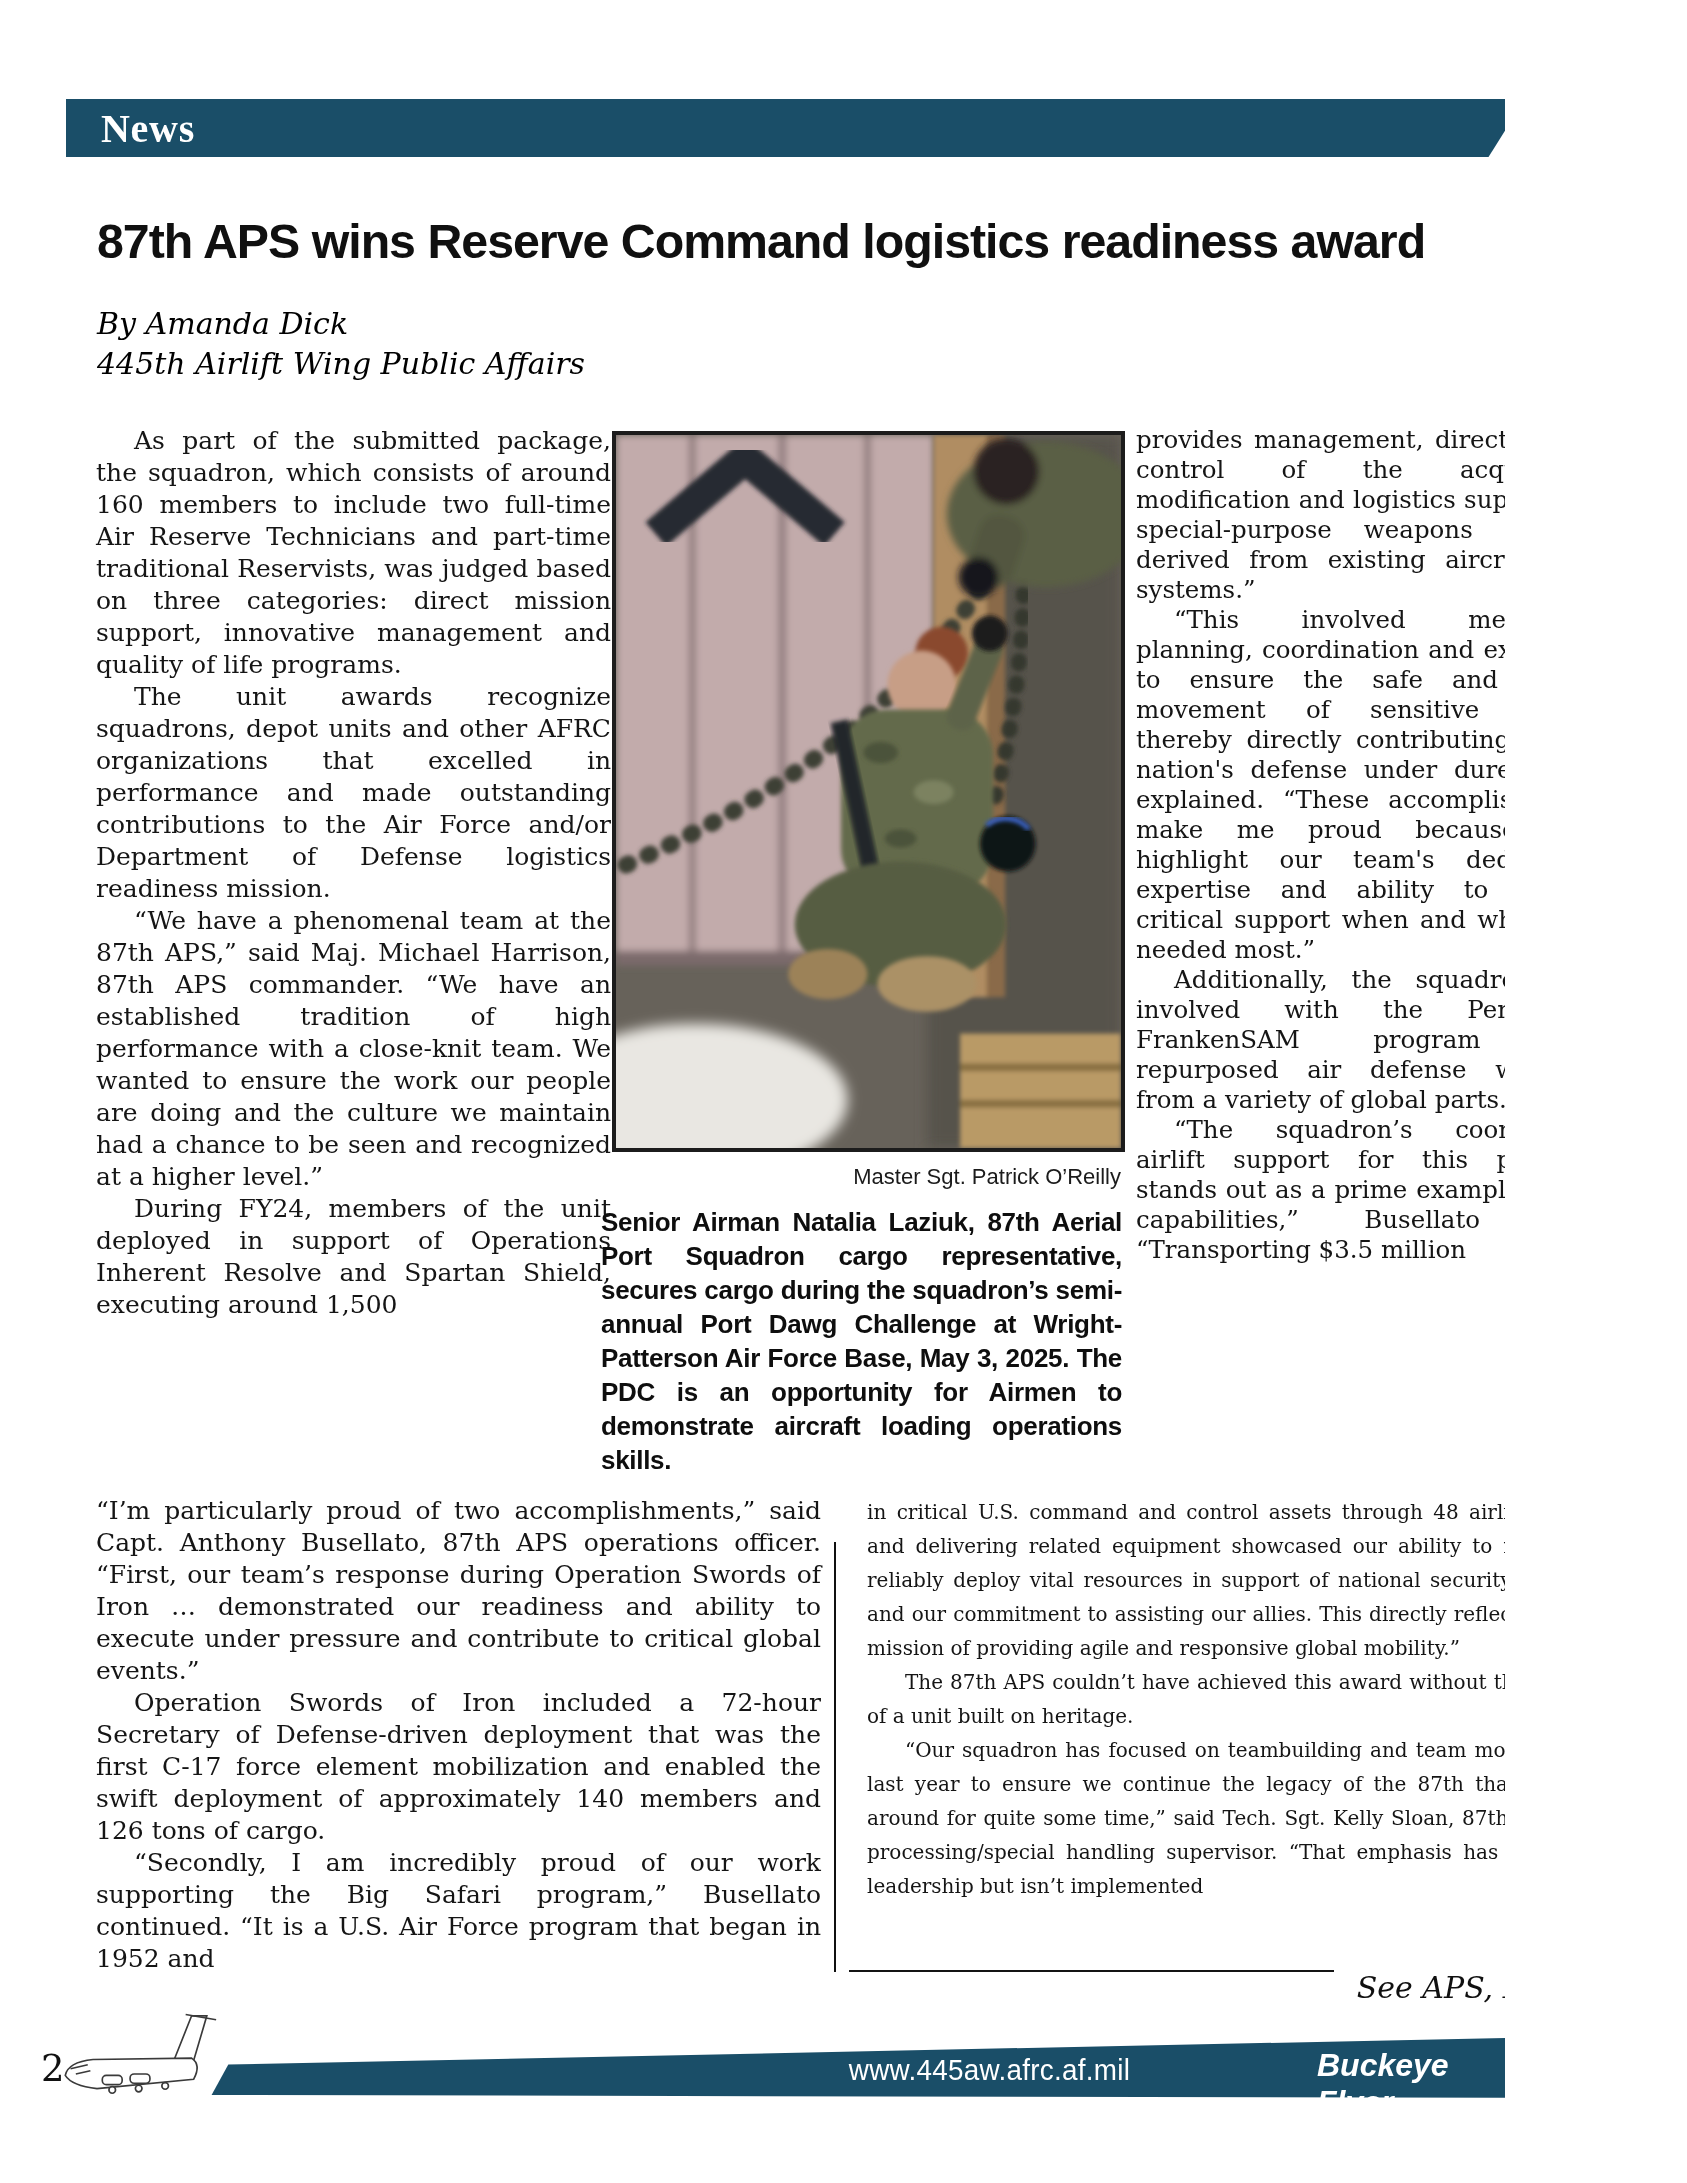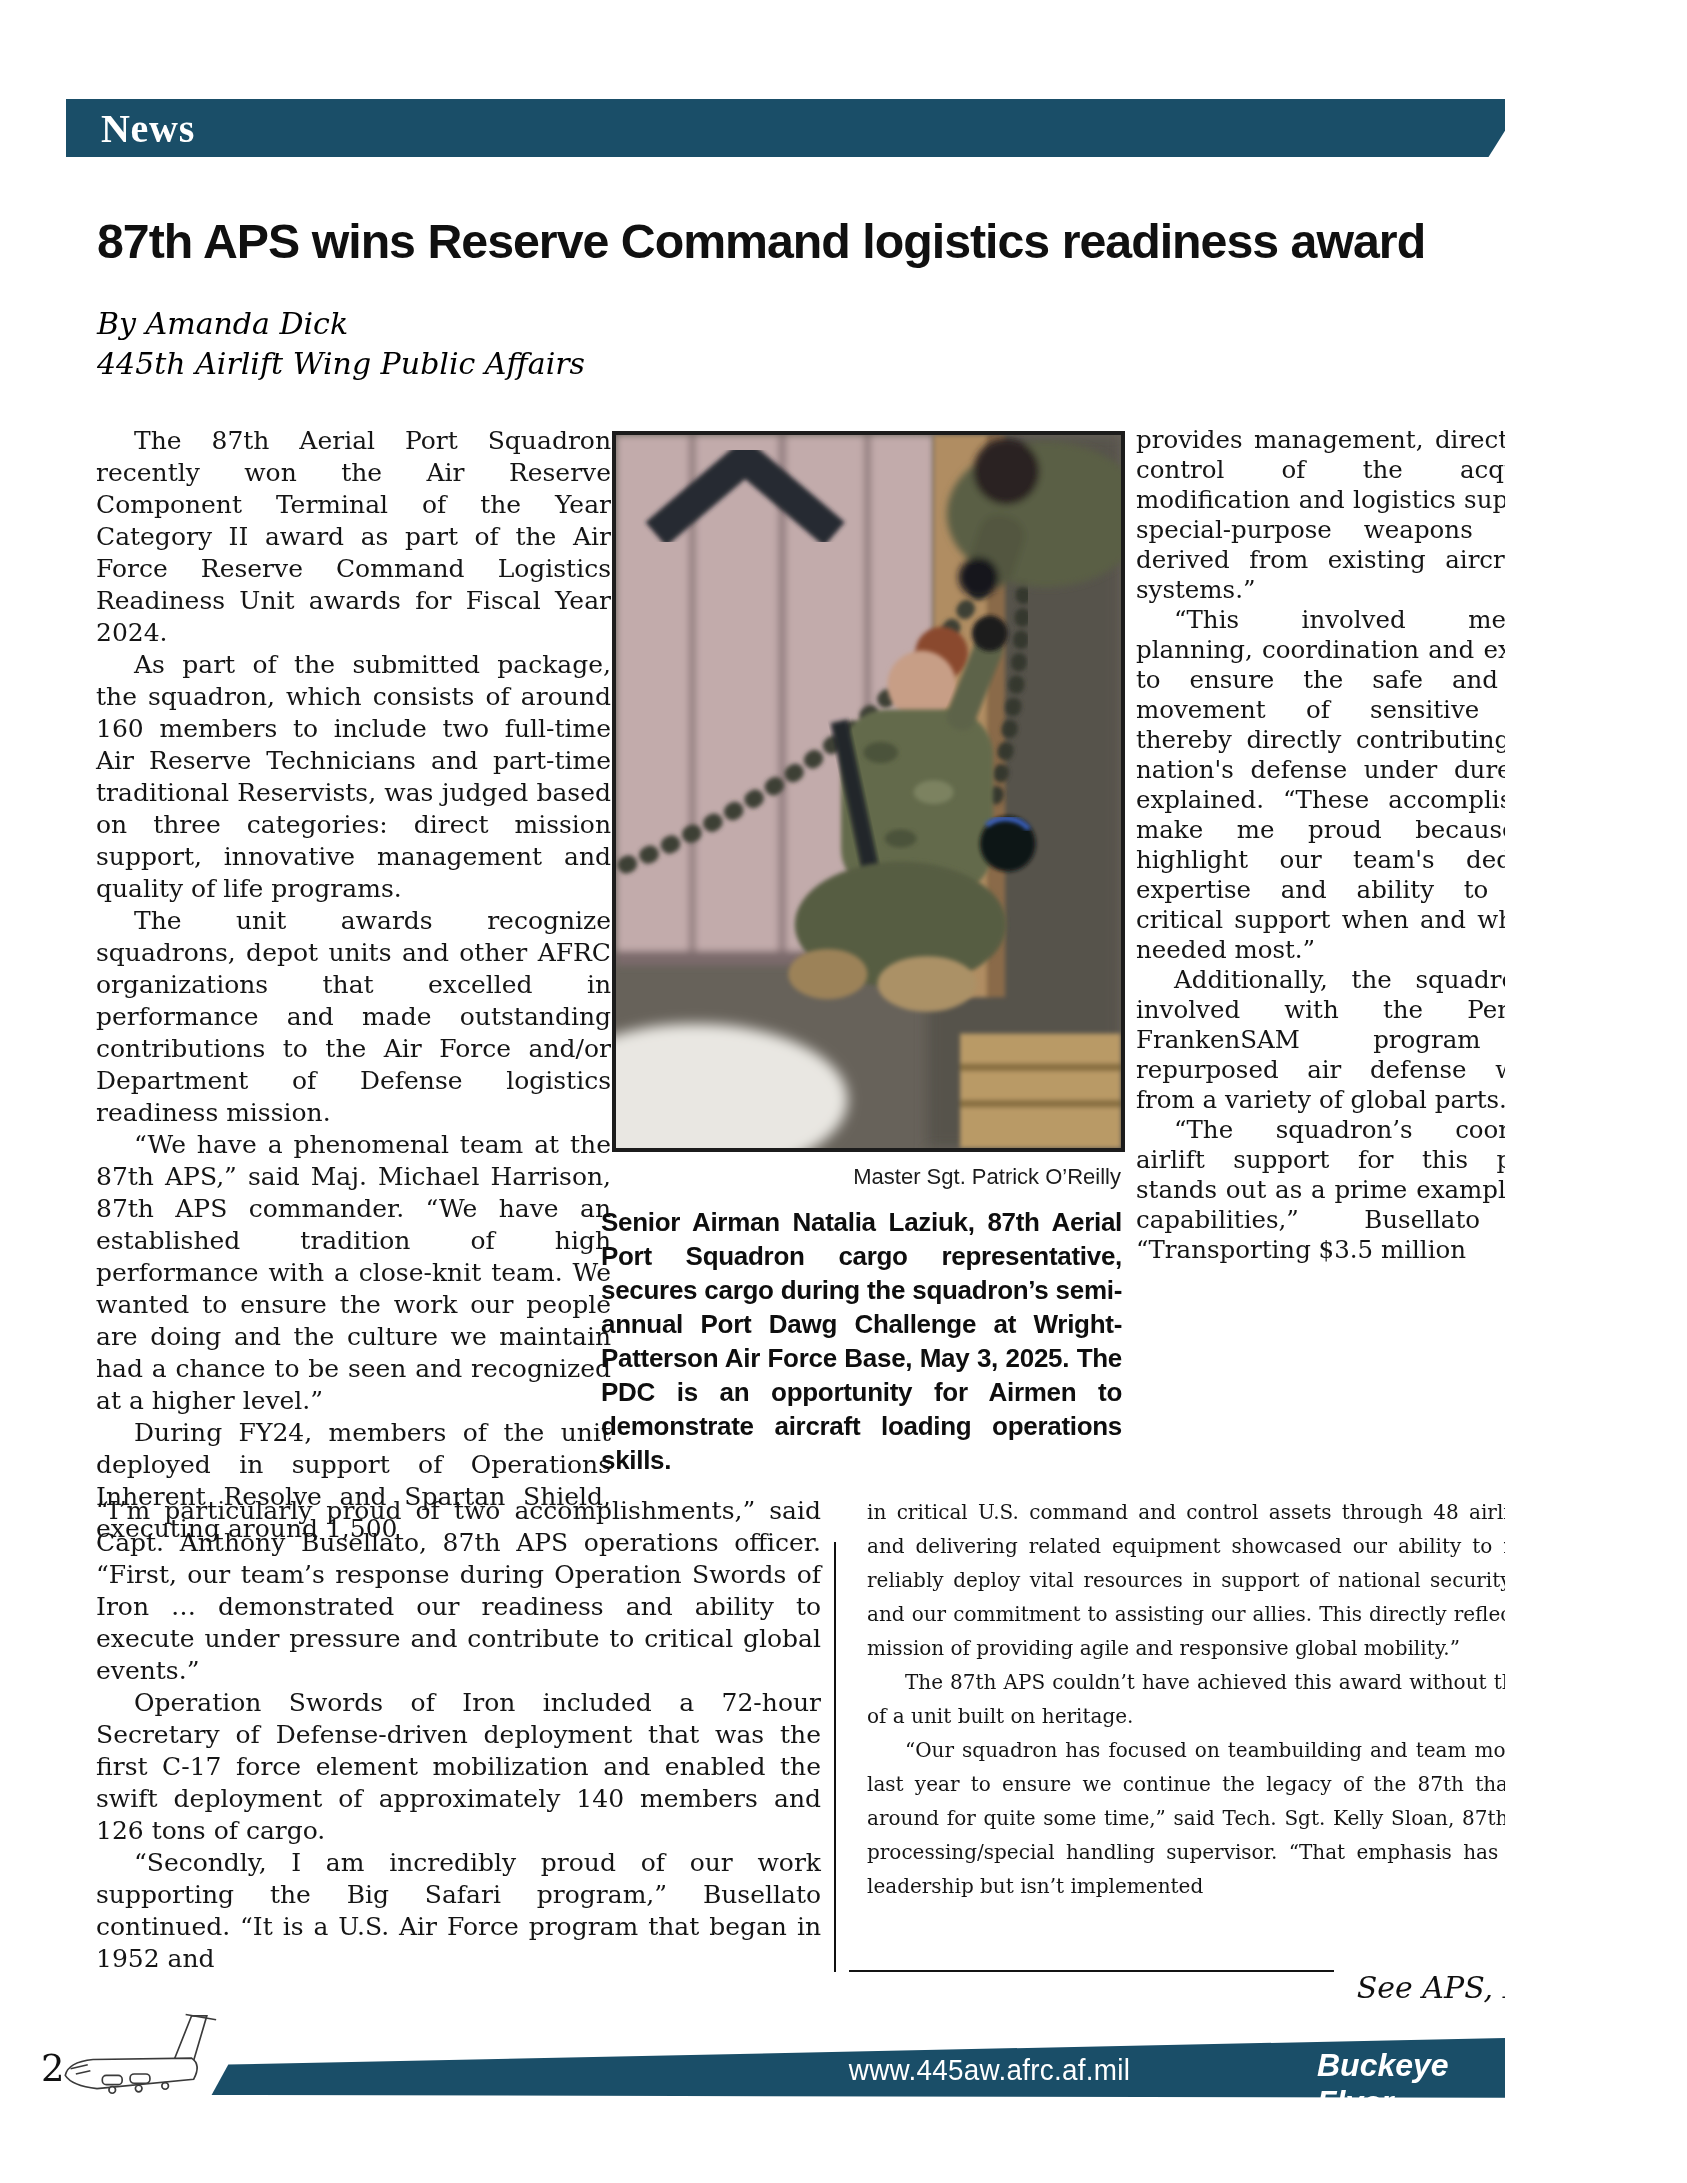--- a/index.html
+++ b/index.html
@@ -66,21 +66,20 @@
   <div class="header-bar"></div>
   <div class="news-label">News</div>
 
   <div class="headline">87th APS wins Reserve Command logistics readiness award</div>
   <div class="byline">
     <div>By Amanda Dick</div>
     <div>445th Airlift Wing Public Affairs</div>
   </div>
 
   <div class="body-col col-left-top">
-      <p>The 87th Aerial Port Squadron recently won the Air Reserve Component Terminal of the Year Category II award as part of the Air Force Reserve Command Logistics Readiness Unit awards for Fiscal Year 2024.</p>
       <p>As part of the submitted package, the squadron, which consists of around 160 members to include two full-time Air Reserve Technicians and part-time traditional Reservists, was judged based on three categories: direct mission support, innovative management and quality of life programs.</p>
       <p>The unit awards recognize squadrons, depot units and other AFRC organizations that excelled in performance and made outstanding contributions to the Air Force and/or Department of Defense logistics readiness mission.</p>
       <p>“We have a phenomenal team at the 87th APS,” said Maj. Michael Harrison, 87th APS commander. “We have an established tradition of high performance with a close-knit team. We wanted to ensure the work our people are doing and the culture we maintain had a chance to be seen and recognized at a higher level.”</p>
       <p>During FY24, members of the unit deployed in support of Operations Inherent Resolve and Spartan Shield, executing around 1,500</p>
     </div>
   <div class="body-col col-right-top continuation">
       <p>provides management, direction and control of the acquisition, modification and logistics support for special-purpose weapons systems derived from existing aircraft and systems.”</p>
       <p>“This involved meticulous planning, coordination and execution to ensure the safe and timely movement of sensitive assets, thereby directly contributing to the nation's defense under duress,” he explained. “These accomplishments make me proud because they highlight our team's dedication, expertise and ability to deliver critical support when and where it’s needed most.”</p>
       <p>Additionally, the squadron was involved with the Pentagon’s FrankenSAM program that repurposed air defense weapons from a variety of global parts.</p>
       <p>“The squadron’s coordinated airlift support for this program stands out as a prime example of our capabilities,” Busellato said. “Transporting $3.5 million</p>

